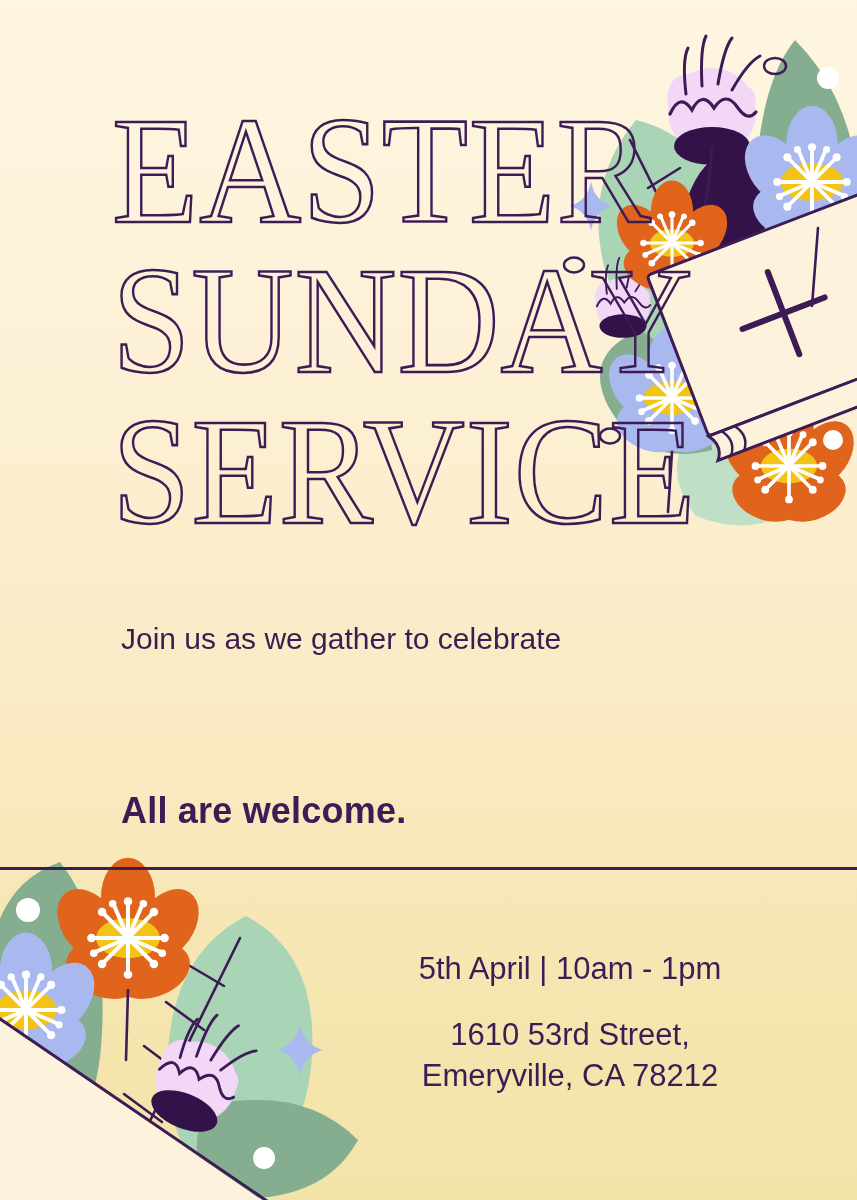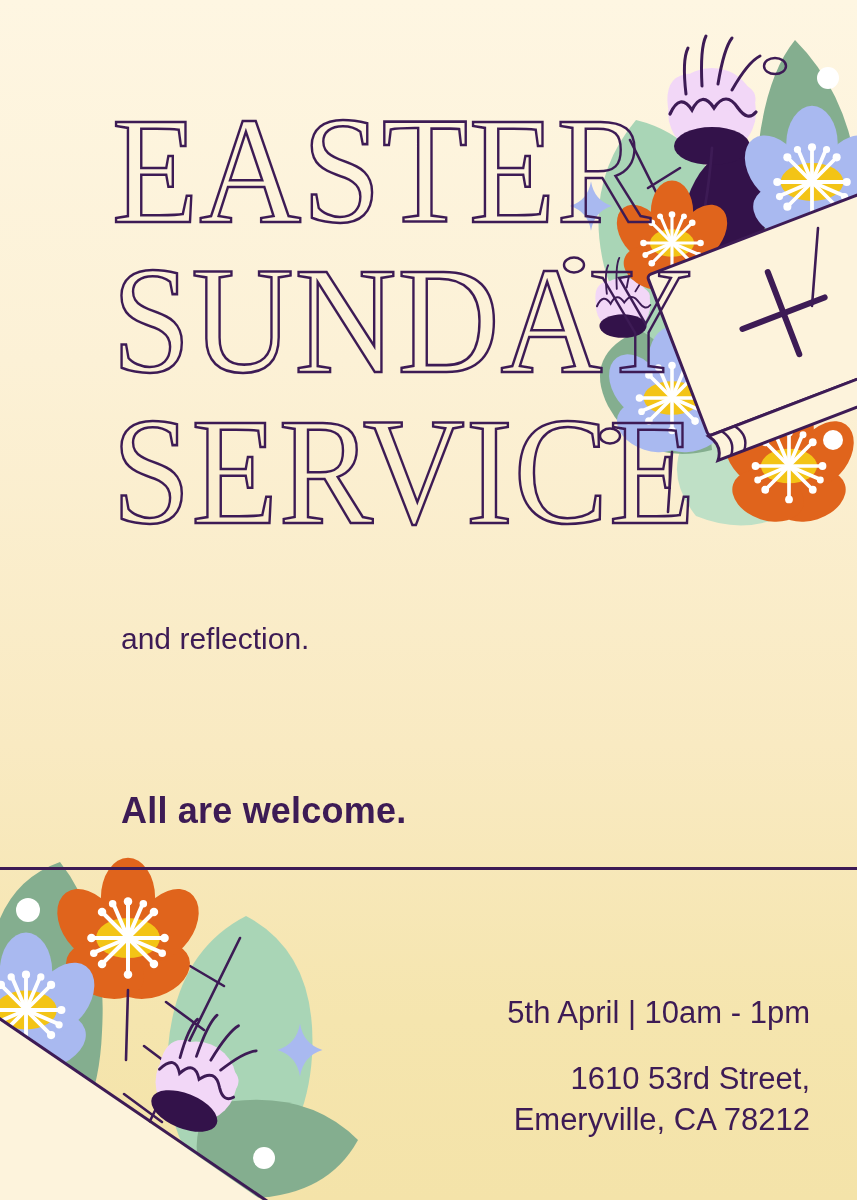--- a/index.html
+++ b/index.html
@@ -45,21 +45,21 @@
   }
 
   
   .divider{
     position:absolute;left:0;top:867px;width:857px;height:3px;
     background:#3D1B55;
   }
 
   
   .footer{
-    position:absolute;left:330px;top:950px;width:480px;text-align:right;color:#3D1B55;margin-top:44px;
+    position:absolute;left:330px;top:950px;width:480px;text-align:center;color:#3D1B55;
   }
   .footer .when{font-size:31px;line-height:1.2;margin:0 0 28px 0;}
   .footer .where{font-size:31px;line-height:1.32;margin:0;}
 </style>
 </head>
 <body>
 
 <div id="poster">
 
   <svg class="art" viewBox="0 0 857 1200" xmlns="http://www.w3.org/2000/svg">
@@ -251,21 +251,21 @@
 
   <div id="content">
 
     <div class="title-block">
       <span class="title-line">EASTER</span>
       <span class="title-line">SUNDAY</span>
       <span class="title-line">SERVICE</span>
     </div>
 
     <div class="body-copy">
-      <p>and reflection.</p>
+      <p>Join us as we gather to celebrate</p>
     </div>
 
     <div class="welcome">All are welcome.</div>
 
     <div class="divider"></div>
 
     <div class="footer">
       <p class="when">5th April | 10am - 1pm</p>
       <p class="where">
         <span>1610 53rd Street,</span><br>

